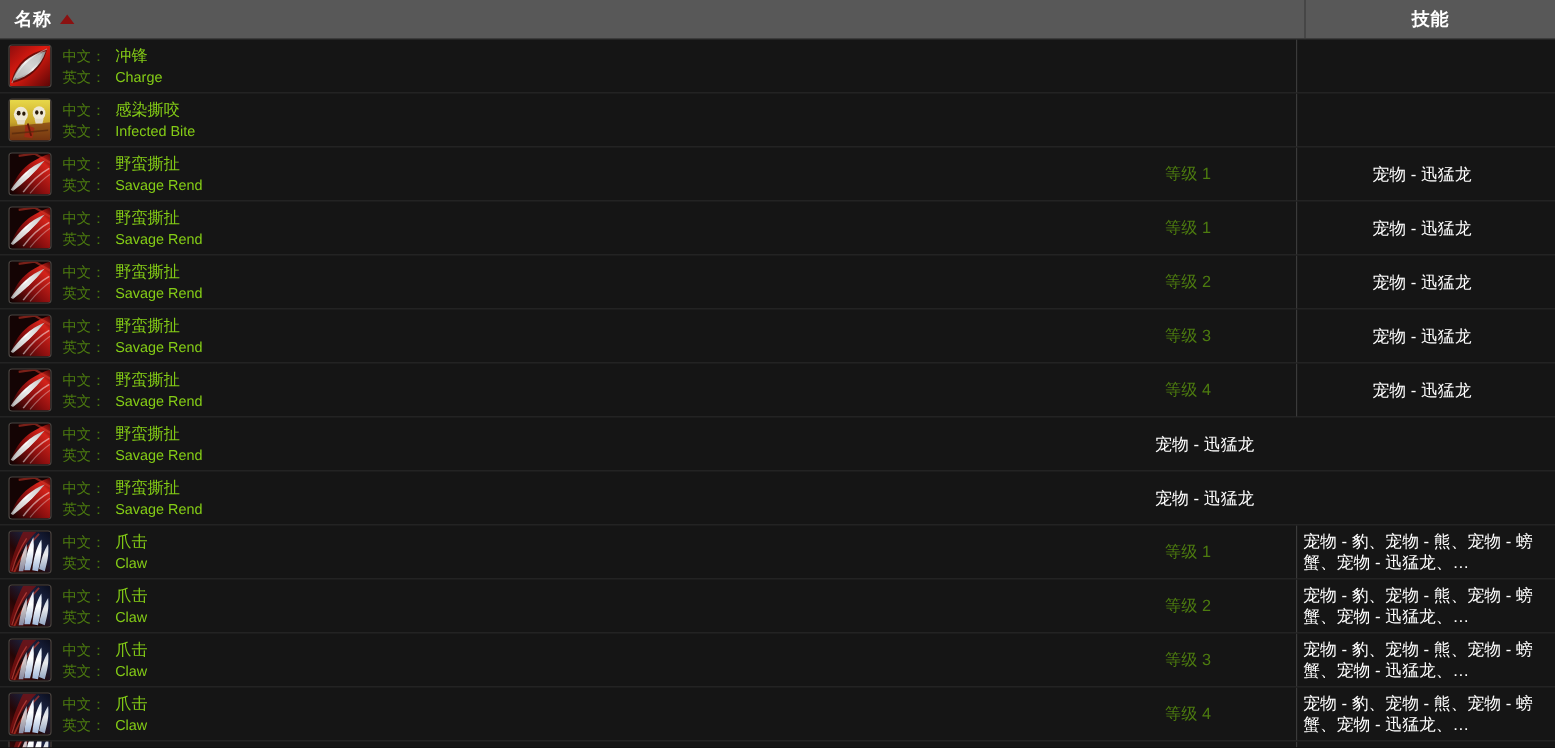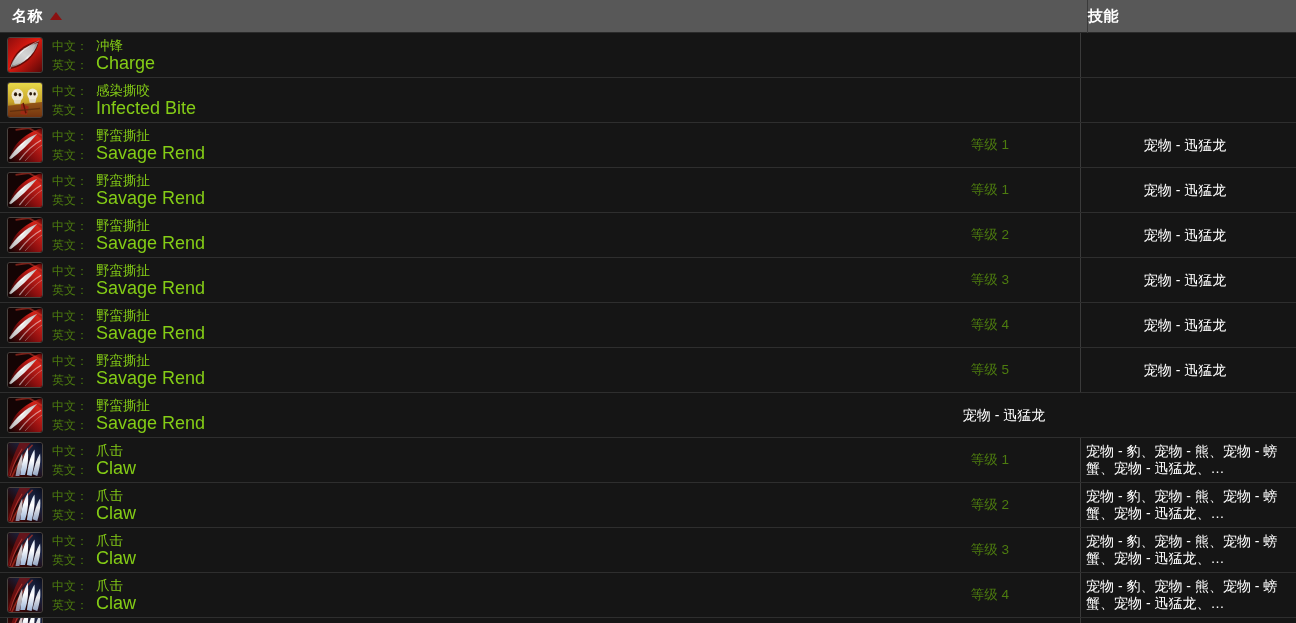--- a/index.html
+++ b/index.html
@@ -34,21 +34,21 @@
     letter-spacing: .5px;
   }
   .th-name {
     width: 1088px;
     padding-left: 12px;
     gap: 7px;
     border-right: 1px solid #3a3a3a;
   }
   .th-skill {
     width: 208px;
-    justify-content: flex-start;
+    justify-content: center;
   }
   .sort-arrow {
     width: 0; height: 0;
     border-left: 6px solid transparent;
     border-right: 6px solid transparent;
     border-bottom: 8px solid #8b1111;
     display: inline-block;
     position: relative;
     top: -1px;
   }
@@ -123,21 +123,21 @@
     color: #4d7c0f;
     font-size: 12px;
     width: 44px;
     flex: 0 0 44px;
   }
   .nvalue {
     color: #84cc16;
     font-weight: normal;
     font-size: 13.5px;
   }
-  .nvalue.en { font-size: 18px; }
+  .nvalue.en { font-size: 12px; }
 
   
   .row.partial { height: 5px; overflow: hidden; border-bottom: none; }
   .row.partial .icon { margin-top: 0; }
 </style>
 </head>
 <body>
 
 <div class="table">
 
@@ -473,21 +473,20 @@
             <div class="nameline">
               <span class="nlabel">中文：</span>
               <span class="nvalue">野蛮撕扯</span>
             </div>
             <div class="nameline">
               <span class="nlabel">英文：</span>
               <span class="nvalue en">Savage Rend</span>
             </div>
           </div>
         </div>
-        <div class="cell-level">等级 5</div>
         <div class="cell-skill">
           <span>宠物 - 迅猛龙</span>
         </div>
       </div>
       <div class="row">
         <div class="cell-name">
           <div class="icon">
             <svg viewBox="0 0 36 36" preserveAspectRatio="none">
       <defs>
         <linearGradient id="sg" x1="0" y1="1" x2="1" y2="0">

